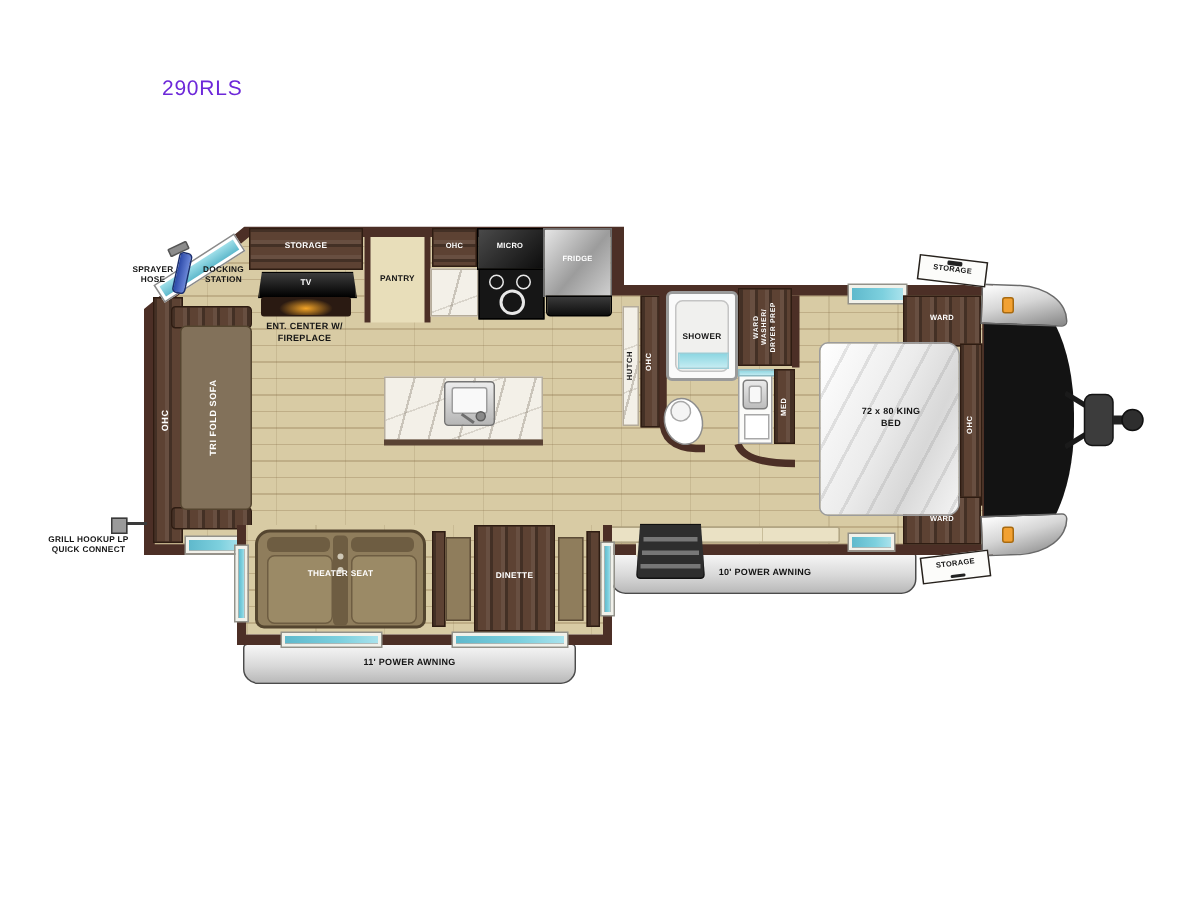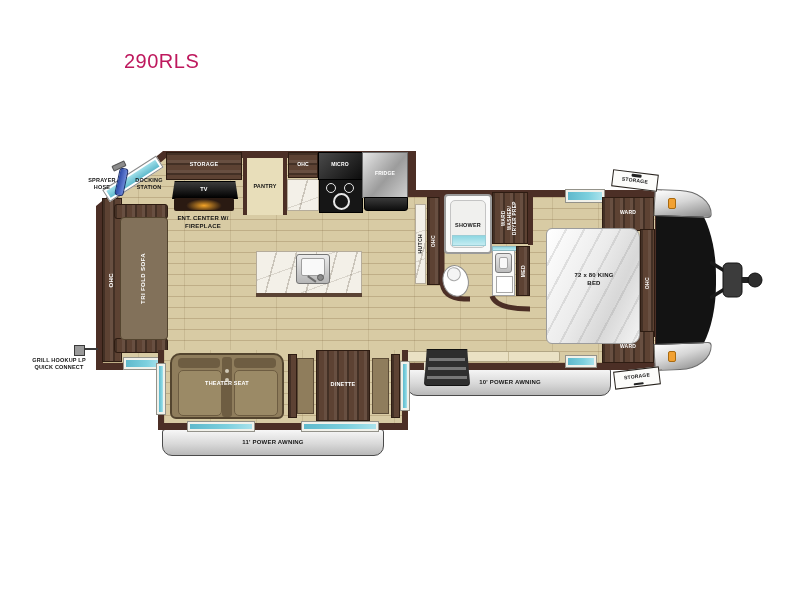--- a/index.html
+++ b/index.html
@@ -38,21 +38,21 @@
   .awning{background:linear-gradient(180deg,#f7f7f7,#d9d9d9 55%,#b9b9b9);
        border:1.5px solid #4b4b4b;border-radius:3px 3px 10px 10px;box-sizing:border-box;}
   .chrome{background:linear-gradient(165deg,#ffffff,#d6d6d6 45%,#868686);border:1px solid #6a6a6a;box-sizing:border-box;}
   .stor-box{background:#fcfcfa;border:1.5px solid #26211c;box-sizing:border-box;}
 </style>
 </head>
 <body>
 
 <div id="plan">
 
-  <div class="abs" style="left:124px;top:50px;font-size:20px;color:#be185d;letter-spacing:.5px;">290RLS</div>
+  <div class="abs" style="left:108px;top:50px;font-size:14px;color:#6d28d9;letter-spacing:.5px;">290RLS</div>
 
   <div class="abs awning" style="left:162px;top:429px;width:222px;height:27px;"></div>
   <div class="lbl" style="left:212px;top:439px;width:122px;">11' POWER AWNING</div>
   <div class="abs awning" style="left:407px;top:368px;width:204px;height:28px;"></div>
   <div class="lbl" style="left:449px;top:379px;width:122px;">10' POWER AWNING</div>
 
   <div class="abs shell"></div>
   <div class="abs floorpoly plank"></div>
 
   <div class="abs plank" style="left:164px;top:361px;width:236px;height:10px;"></div>

